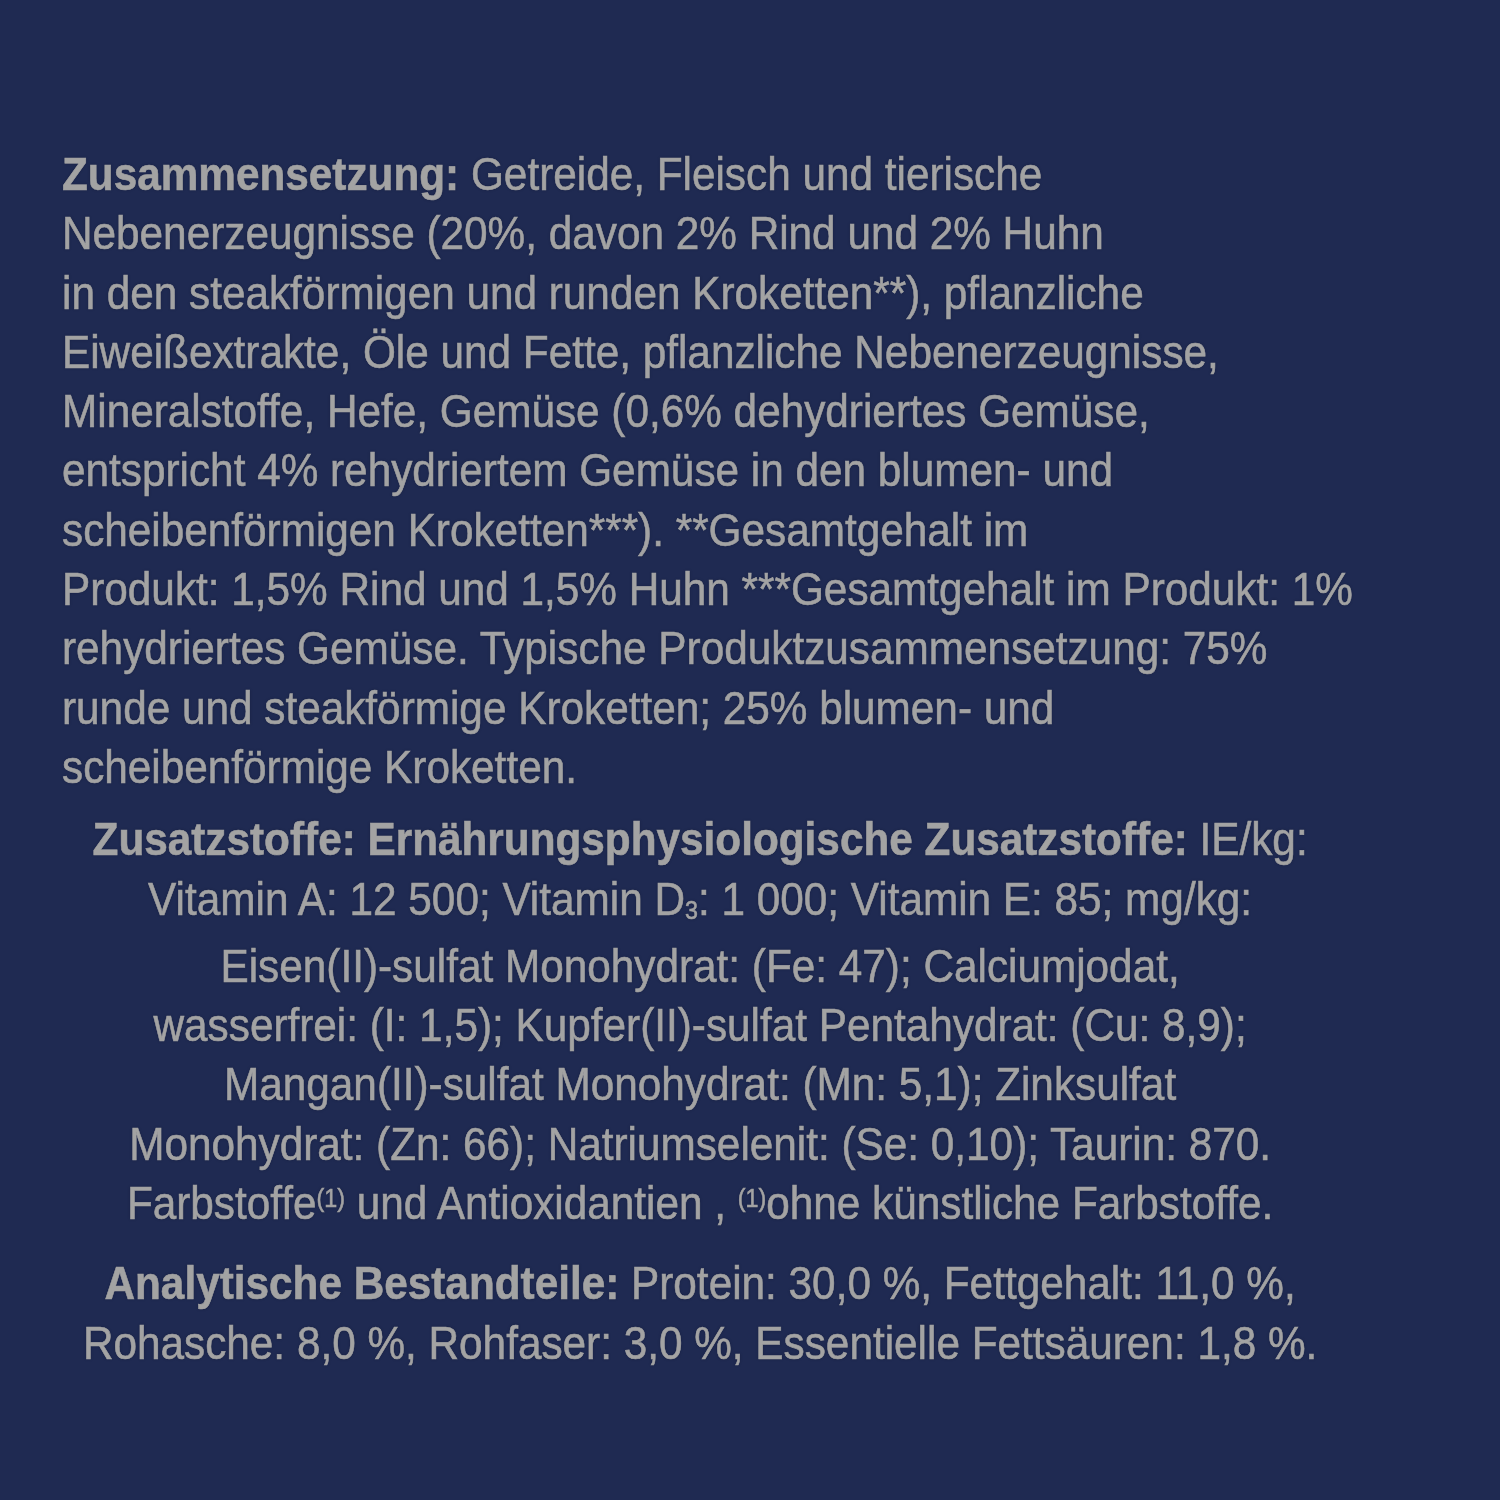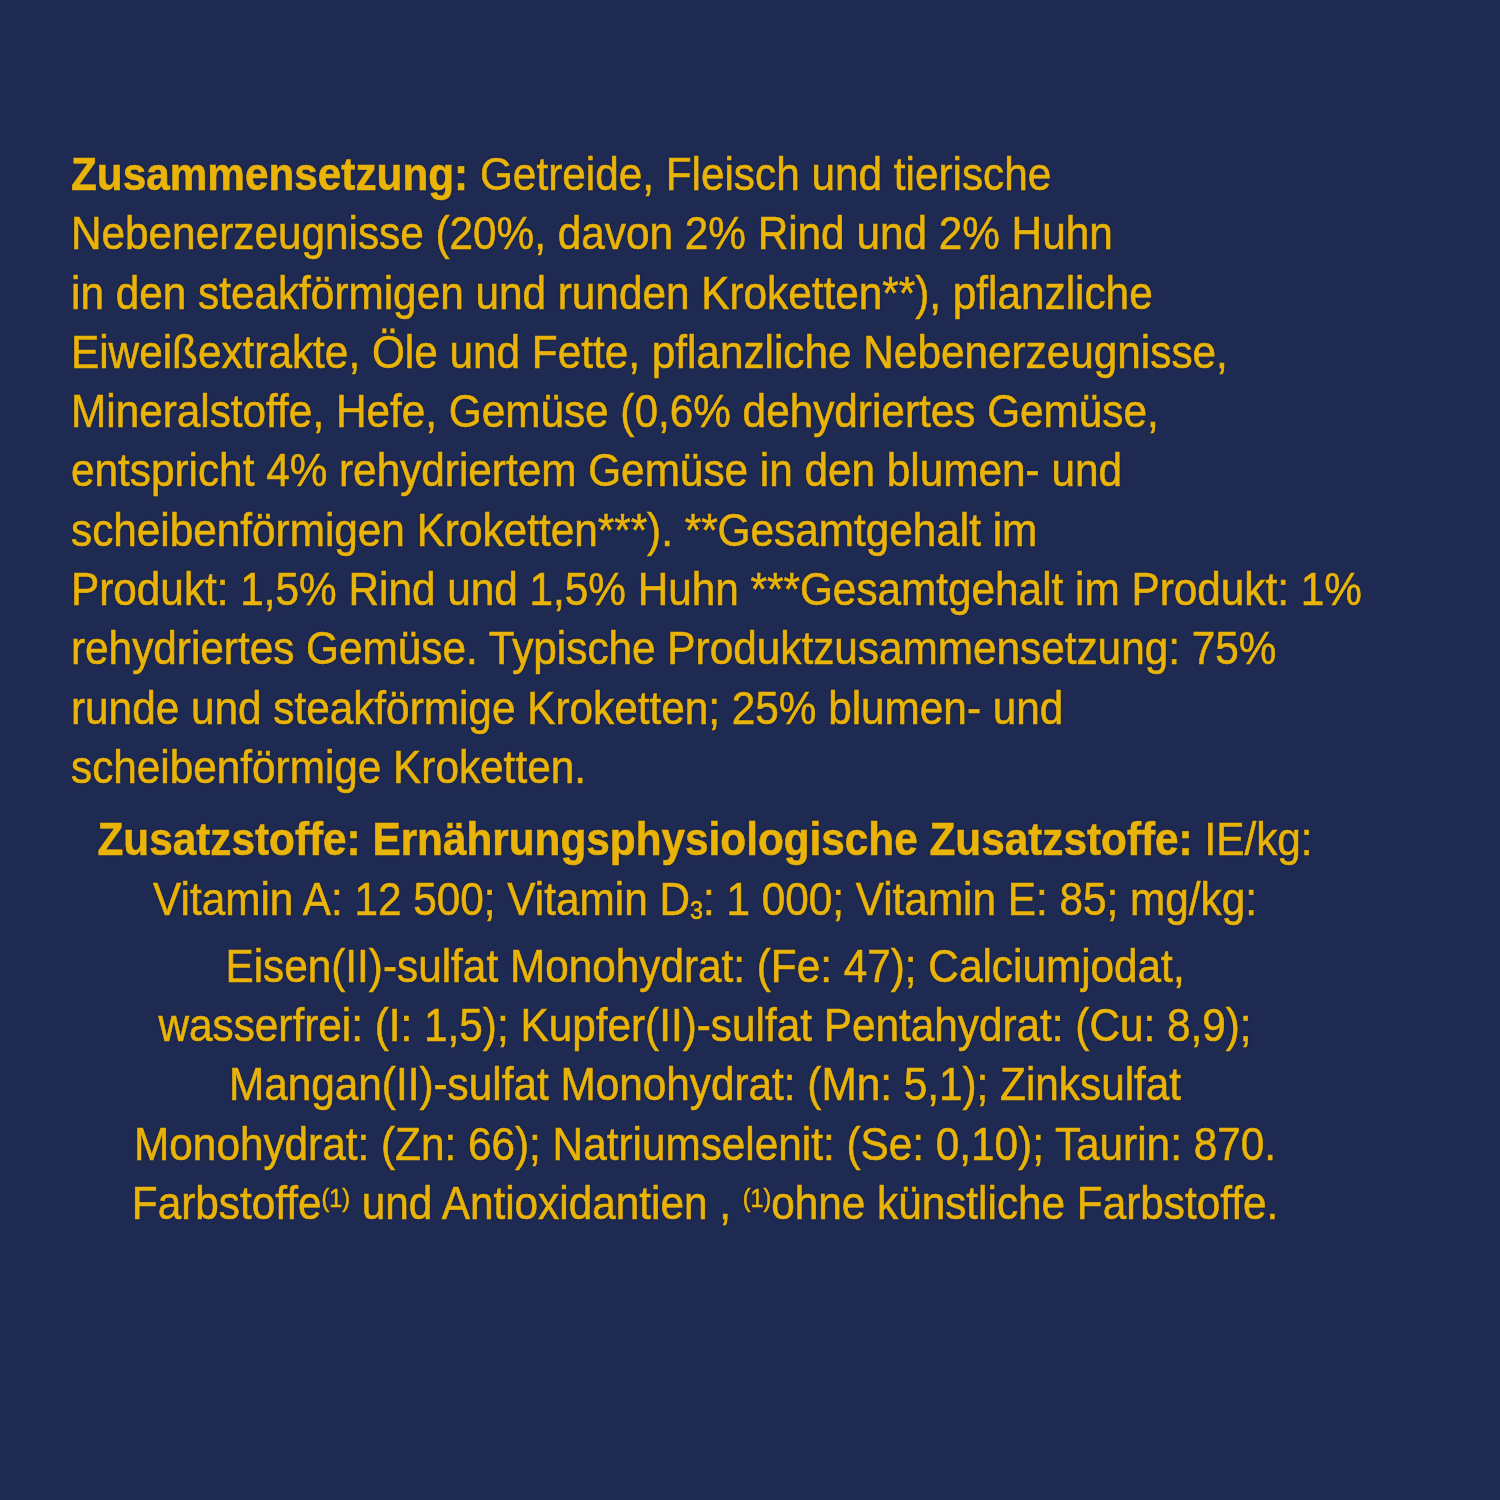--- a/index.html
+++ b/index.html
@@ -45,21 +45,21 @@
   }
   .sub {
     font-size: 55%;
     position: relative;
     top: 0.18em;
   }
 </style>
 </head>
 <body style="background: rgb(31, 42, 82);">
 
-<div class="label-panel" style="color: #eab308; margin-left: 9px;">
+<div class="label-panel" style="color: #a3a3a3;">
     <div class="paragraph">
       <div class="line"><span class="bold">Zusammensetzung:</span><span> Getreide, Fleisch und tierische</span></div>
       <div class="line"><span>Nebenerzeugnisse (20%, davon 2% Rind und 2% Huhn</span></div>
       <div class="line"><span>in den steakförmigen und runden Kroketten**), pflanzliche</span></div>
       <div class="line"><span>Eiweißextrakte, Öle und Fette, pflanzliche Nebenerzeugnisse,</span></div>
       <div class="line"><span>Mineralstoffe, Hefe, Gemüse (0,6% dehydriertes Gemüse,</span></div>
       <div class="line"><span>entspricht 4% rehydriertem Gemüse in den blumen- und</span></div>
       <div class="line"><span>scheibenförmigen Kroketten***). **Gesamtgehalt im</span></div>
       <div class="line"><span>Produkt: 1,5% Rind und 1,5% Huhn ***Gesamtgehalt im Produkt: 1%</span></div>
       <div class="line"><span>rehydriertes Gemüse. Typische Produktzusammensetzung: 75%</span></div>
@@ -68,13 +68,17 @@
     </div>
     <div class="paragraph">
       <div class="line"><span class="bold">Zusatzstoffe: Ernährungsphysiologische Zusatzstoffe:</span><span> IE/kg:</span></div>
       <div class="line"><span>Vitamin A: 12 500; Vitamin D</span><span class="sub">3</span><span>: 1 000; Vitamin E: 85; mg/kg:</span></div>
       <div class="line"><span>Eisen(II)-sulfat Monohydrat: (Fe: 47); Calciumjodat,</span></div>
       <div class="line"><span>wasserfrei: (I: 1,5); Kupfer(II)-sulfat Pentahydrat: (Cu: 8,9);</span></div>
       <div class="line"><span>Mangan(II)-sulfat Monohydrat: (Mn: 5,1); Zinksulfat</span></div>
       <div class="line"><span>Monohydrat: (Zn: 66); Natriumselenit: (Se: 0,10); Taurin: 870.</span></div>
       <div class="line"><span>Farbstoffe</span><span class="sup">(1)</span><span> und Antioxidantien , </span><span class="sup">(1)</span><span>ohne künstliche Farbstoffe.</span></div>
     </div>
+    <div class="paragraph">
+      <div class="line"><span class="bold">Analytische Bestandteile:</span><span> Protein: 30,0 %, Fettgehalt: 11,0 %,</span></div>
+      <div class="line"><span>Rohasche: 8,0 %, Rohfaser: 3,0 %, Essentielle Fettsäuren: 1,8 %.</span></div>
+    </div>
   </div>
 
 </body></html>

